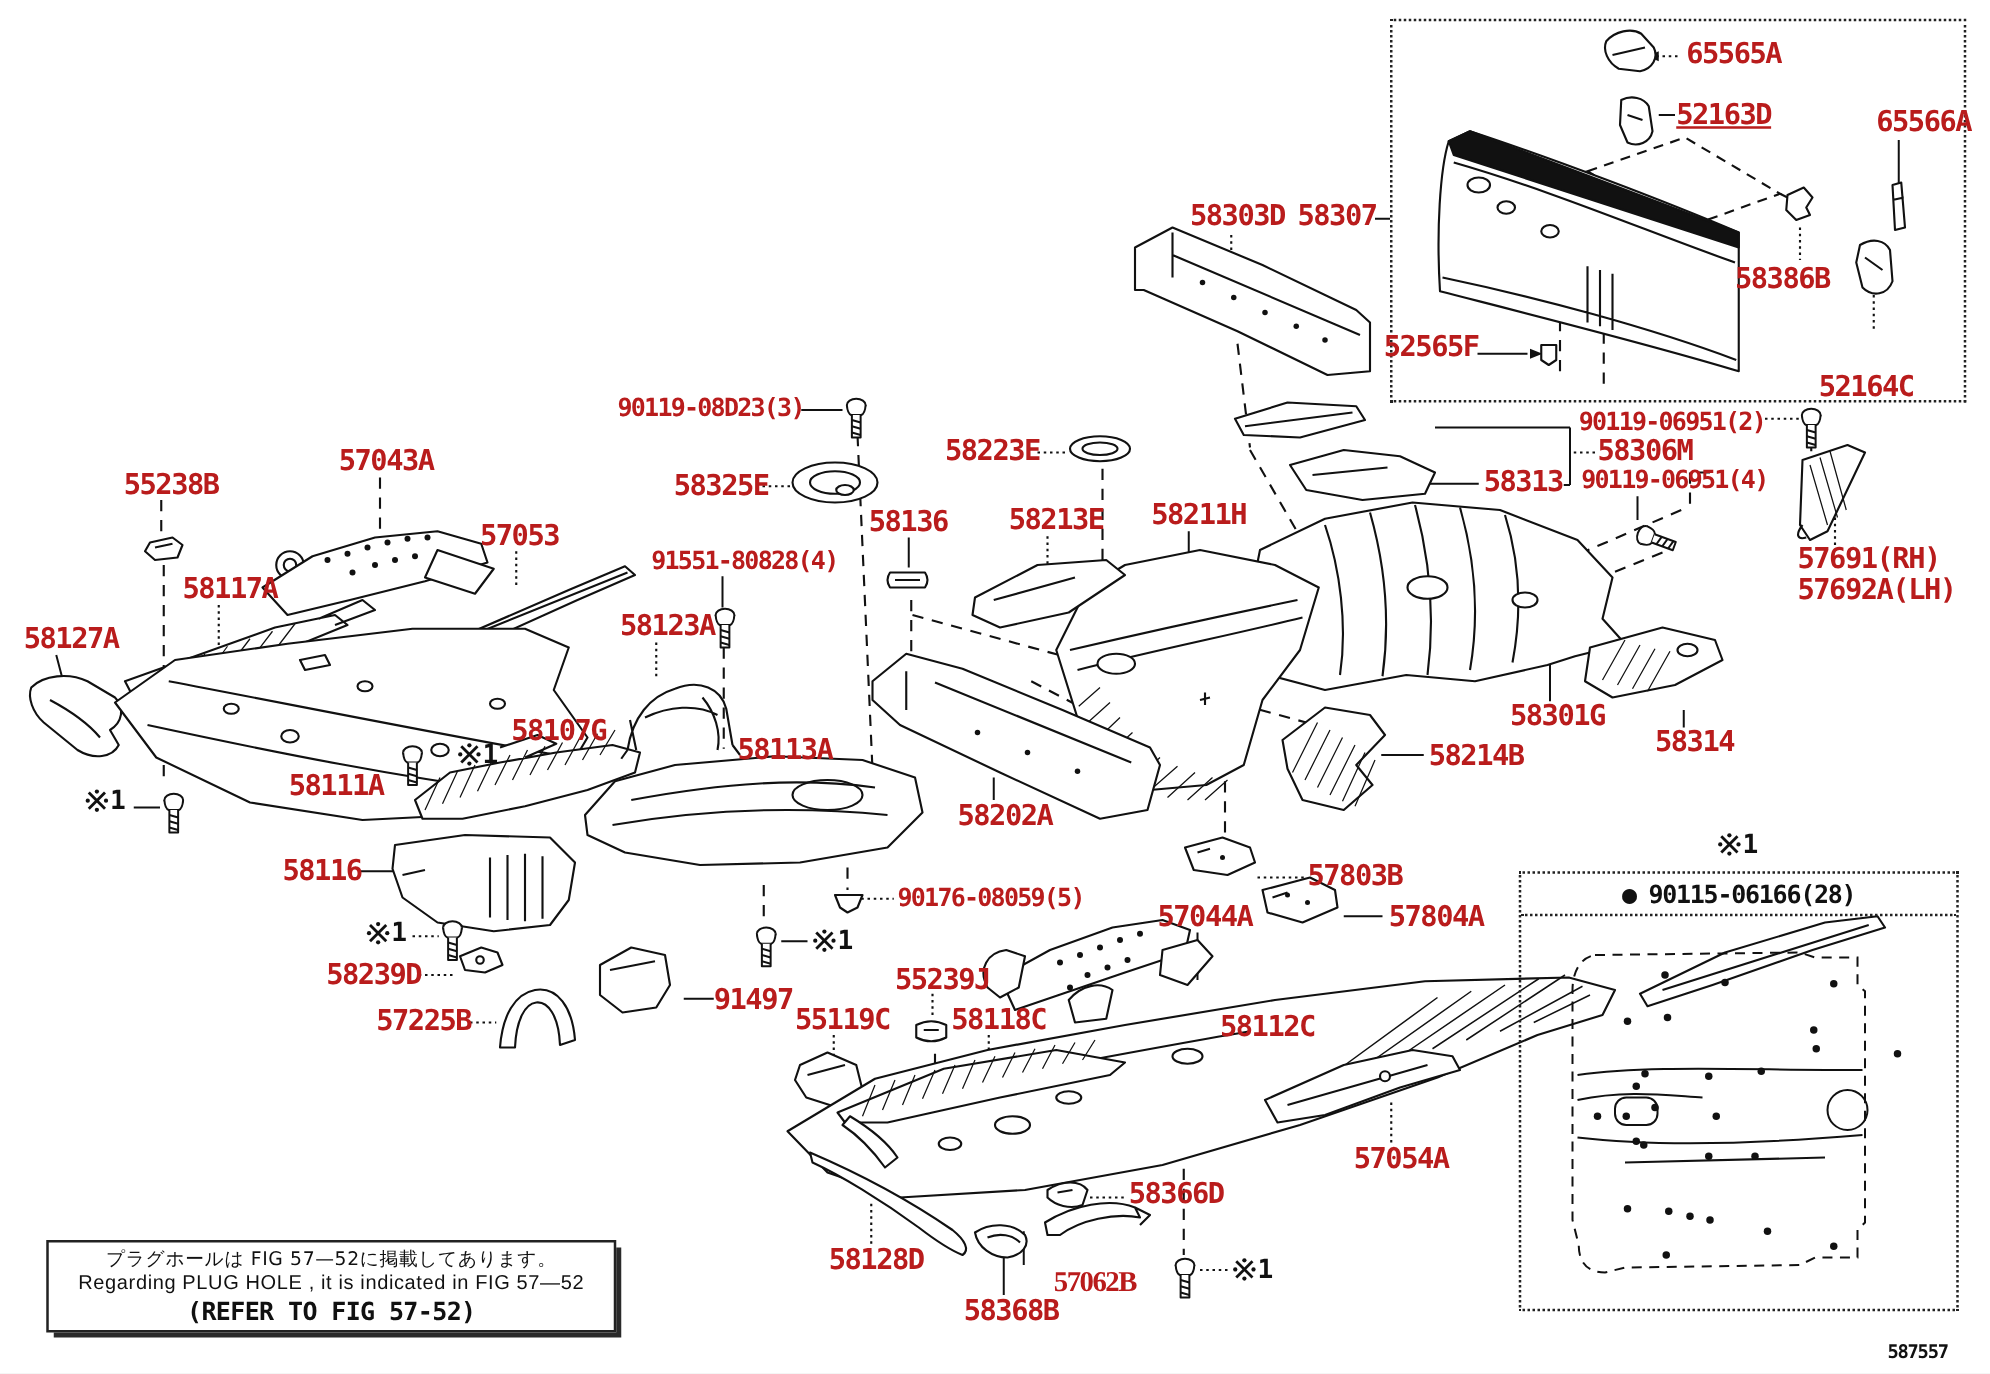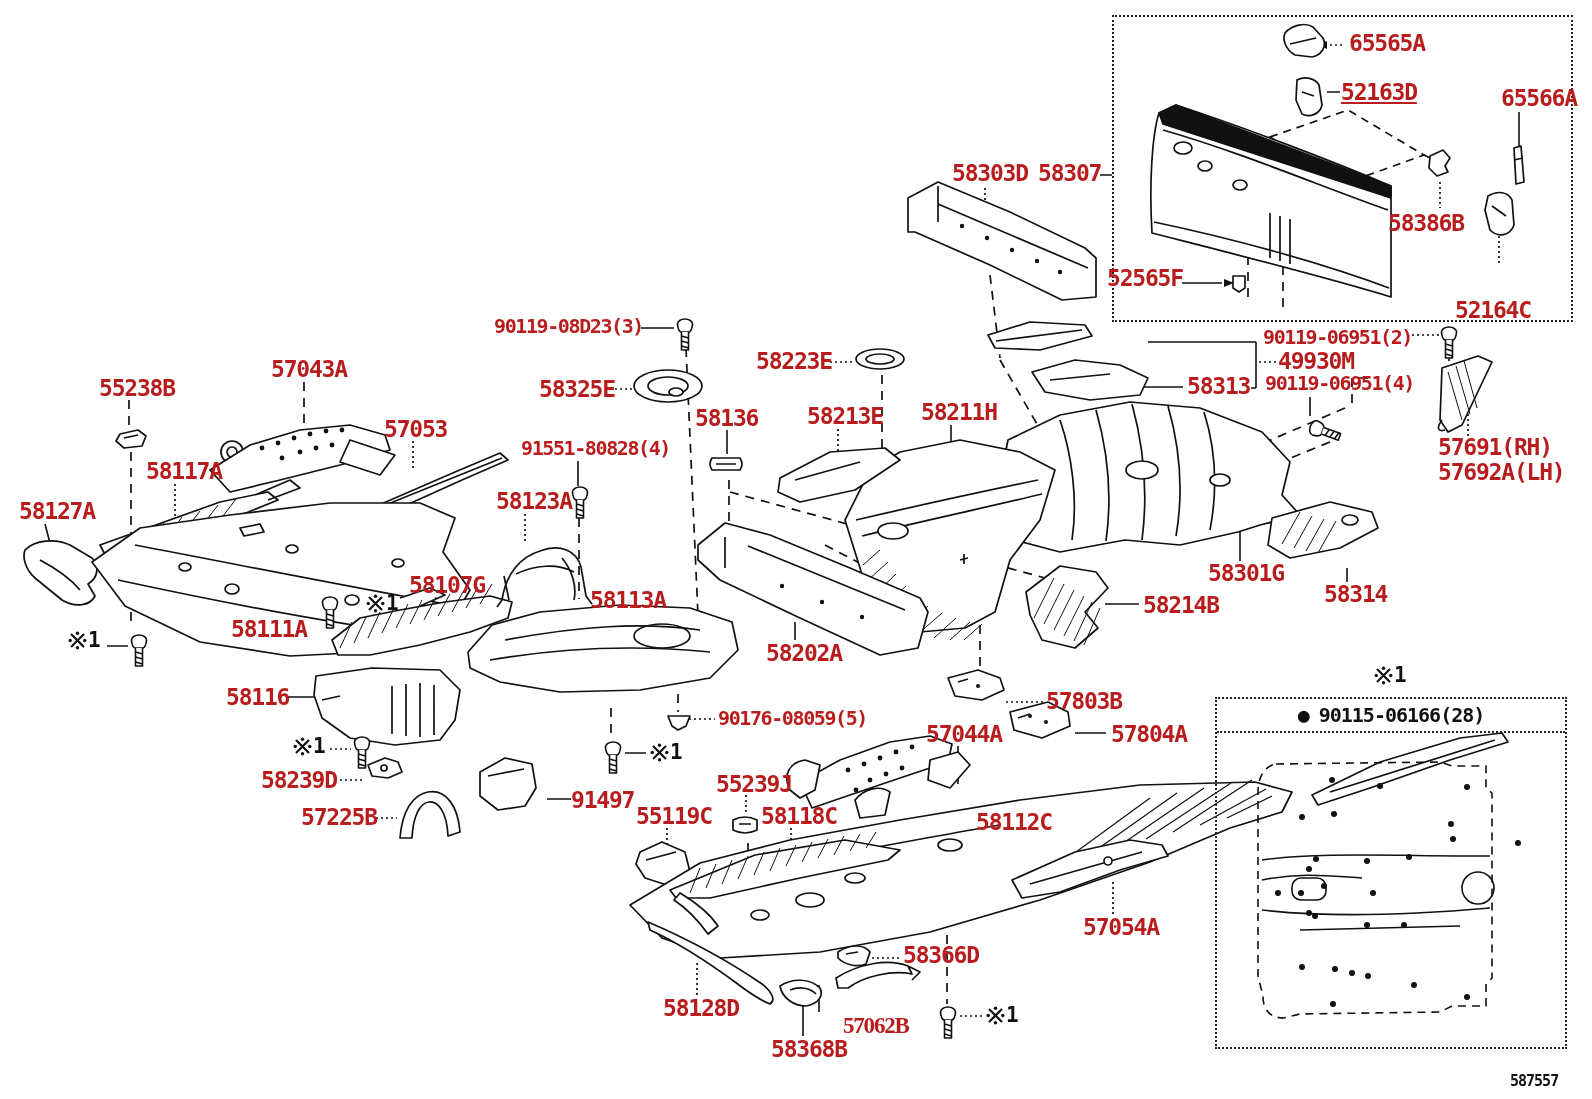--- a/index.html
+++ b/index.html
@@ -322,31 +322,36 @@
 
 <div class="box" style="left:1112px;top:15px;width:461px;height:307px;"></div>
 
 <div class="box" style="left:1215px;top:697px;width:352px;height:352px;">
   <div class="brbox-header">
     <span>●</span>
     <span>90115-06166(28)</span>
   </div>
 </div>
 
+<div class="notebox">
+  <div class="jp">プラグホールは FIG 57—52に掲載してあります。</div>
+  <div class="en">Regarding PLUG HOLE , it is indicated in FIG 57—52</div>
+  <div class="rf">(REFER TO FIG 57-52)</div>
+</div>
 
 <div class="pl" style="left:1349px;top:32px;">65565A</div>
 <div class="pl" style="left:1341px;top:81px;text-decoration:underline;">52163D</div>
 <div class="pl" style="left:1468px;top:87px;margin-left:33px;">65566A</div>
 <div class="pl" style="left:1388px;top:212px;">58386B</div>
 <div class="pl" style="left:1107px;top:267px;">52565F</div>
 <div class="pl" style="left:1455px;top:267px;margin-top:32px;">52164C</div>
 <div class="pl" style="left:952px;top:162px;">58303D</div>
 <div class="pl" style="left:1038px;top:162px;">58307</div>
 <div class="pl sm" style="left:1263px;top:327px;">90119-06951(2)</div>
-<div class="pl" style="left:1278px;top:350px;">49930M</div>
+<div class="pl" style="left:1278px;top:350px;">58306M</div>
 <div class="pl sm" style="left:1265px;top:373px;">90119-06951(4)</div>
 <div class="pl" style="left:1187px;top:375px;">58313</div>
 <div class="pl" style="left:1438px;top:436px;">57691(RH)</div>
 <div class="pl" style="left:1438px;top:461px;">57692A(LH)</div>
 <div class="pl sm" style="left:494px;top:316px;">90119-08D23(3)</div>
 <div class="pl" style="left:539px;top:378px;">58325E</div>
 <div class="pl" style="left:756px;top:350px;text-align:center;">58223E</div>
 <div class="pl" style="left:695px;top:407px;">58136</div>
 <div class="pl" style="left:807px;top:405px;">58213E</div>
 <div class="pl" style="left:921px;top:401px;">58211H</div>

